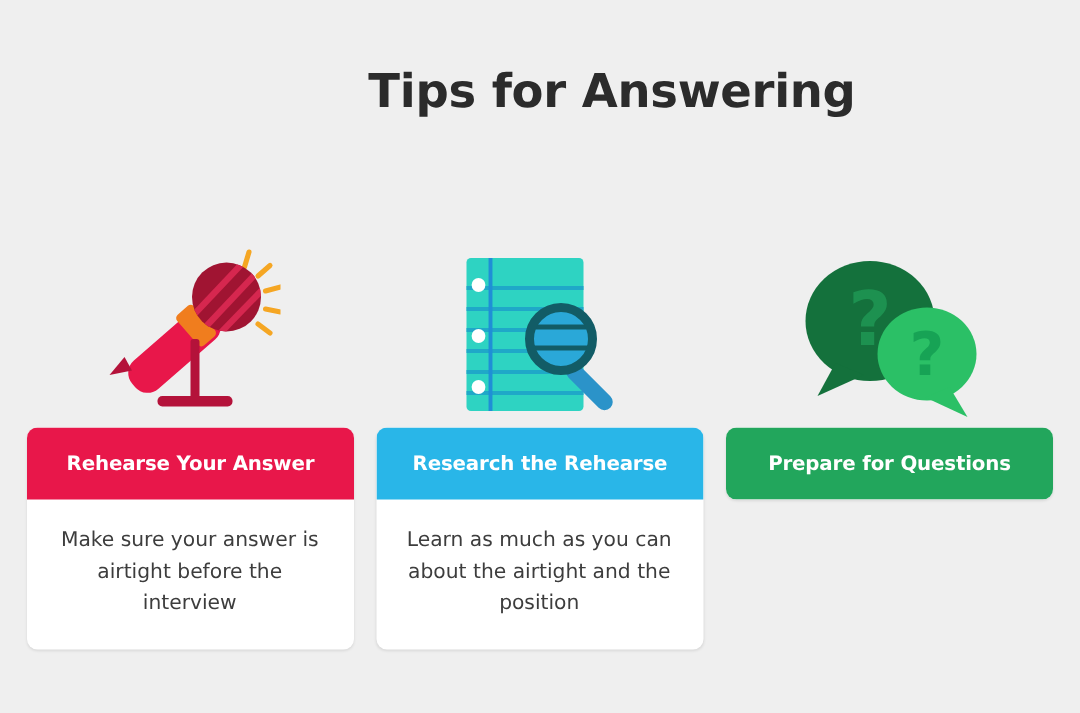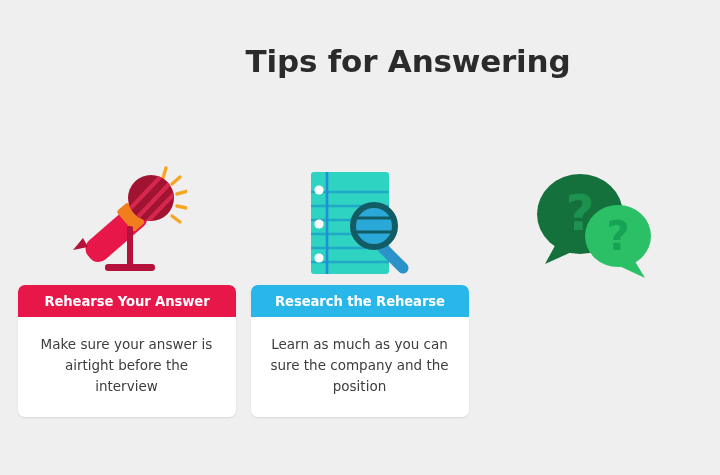--- a/index.html
+++ b/index.html
@@ -67,21 +67,21 @@
 
   
   .card {
     width: 218px;
     border-radius: 7px;
     overflow: hidden;
     background: #ffffff;
     box-shadow: 0 1px 2px rgba(0,0,0,0.10);
   }
   .card-header {
-    height: 32px;
+    height: 48px;
     display: flex;
     align-items: center;
     justify-content: center;
     font-family: "DejaVu Sans", sans-serif;
     font-weight: bold;
     font-size: 13.2px;
     letter-spacing: -0.1px;
     color: #ffffff;
     text-align: right;
   }
@@ -174,38 +174,39 @@
             <clipPath id="lensclip">
                 <circle cx="75" cy="62" r="21"></circle>
               </clipPath>
           </defs>
           <circle cx="75" cy="62" r="21" fill="none" stroke="#125c66" stroke-width="6"></circle>
         </svg>
       </div>
       <div class="card">
         <div class="card-header" style="background:#29b6e8">Research the Rehearse</div>
         <div class="card-body">
-          <span>Learn as much as you can sure the company and the position</span>
+          <span>Learn as much as you can about the airtight and the position</span>
         </div>
       </div>
     </div>
 
     <div class="column">
       <div class="icon-area">
         <svg width="128" height="118" viewBox="0 0 128 118">
           <g>
             <ellipse cx="51" cy="50" rx="43" ry="40" fill="#14713c"></ellipse>
             <path d="M28 78 L16 100 L47 86 Z" fill="#14713c"></path>
             <text x="51" y="66" text-anchor="middle" font-family="DejaVu Sans, sans-serif" font-size="50" font-weight="bold" fill="#1d9150">?</text>
           </g>
           <g>
             <ellipse cx="89" cy="72" rx="33" ry="31" fill="#2bc066"></ellipse>
             <path d="M104 94 L116 114 L88 101 Z" fill="#2bc066"></path>
             <text x="89" y="86" text-anchor="middle" font-family="DejaVu Sans, sans-serif" font-size="40" font-weight="bold" fill="#17a355">?</text>
           </g>
         </svg>
       </div>
       <div class="card">
+        <div class="card-header" style="background:#22a65c">Prepare for Questions</div>
       </div>
     </div>
 
   </div>
 </div>
 
 </body></html>

